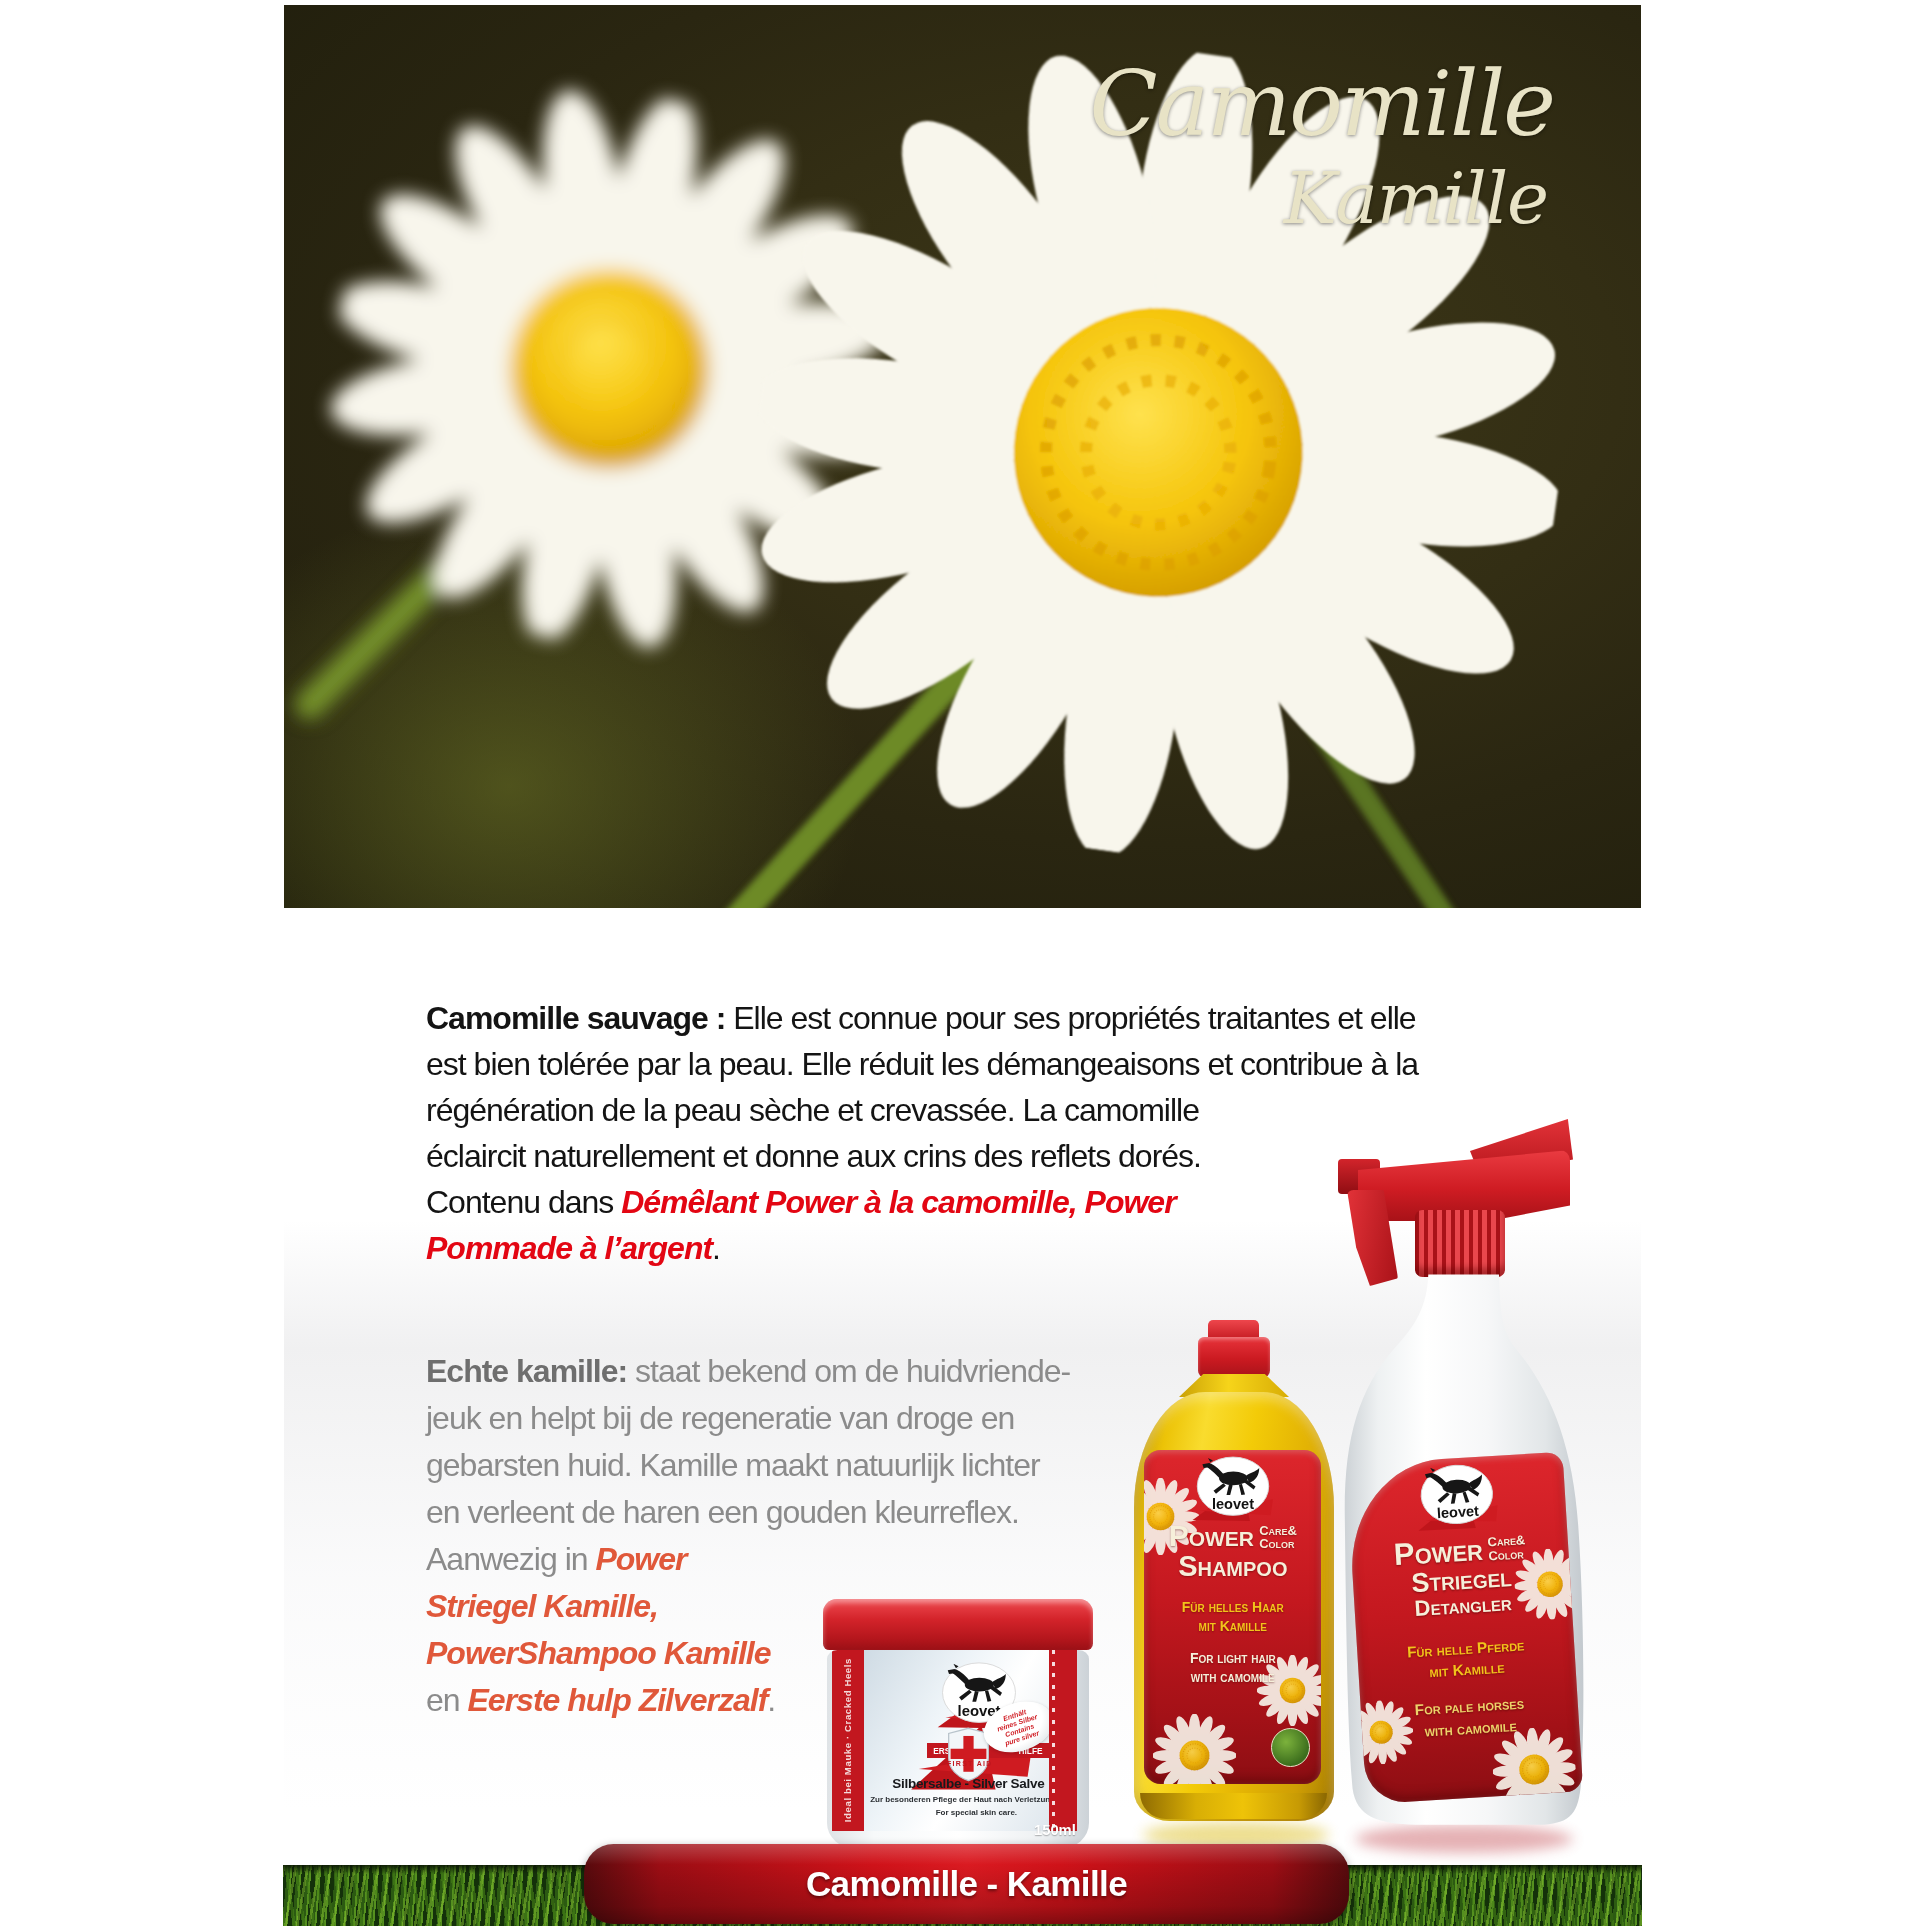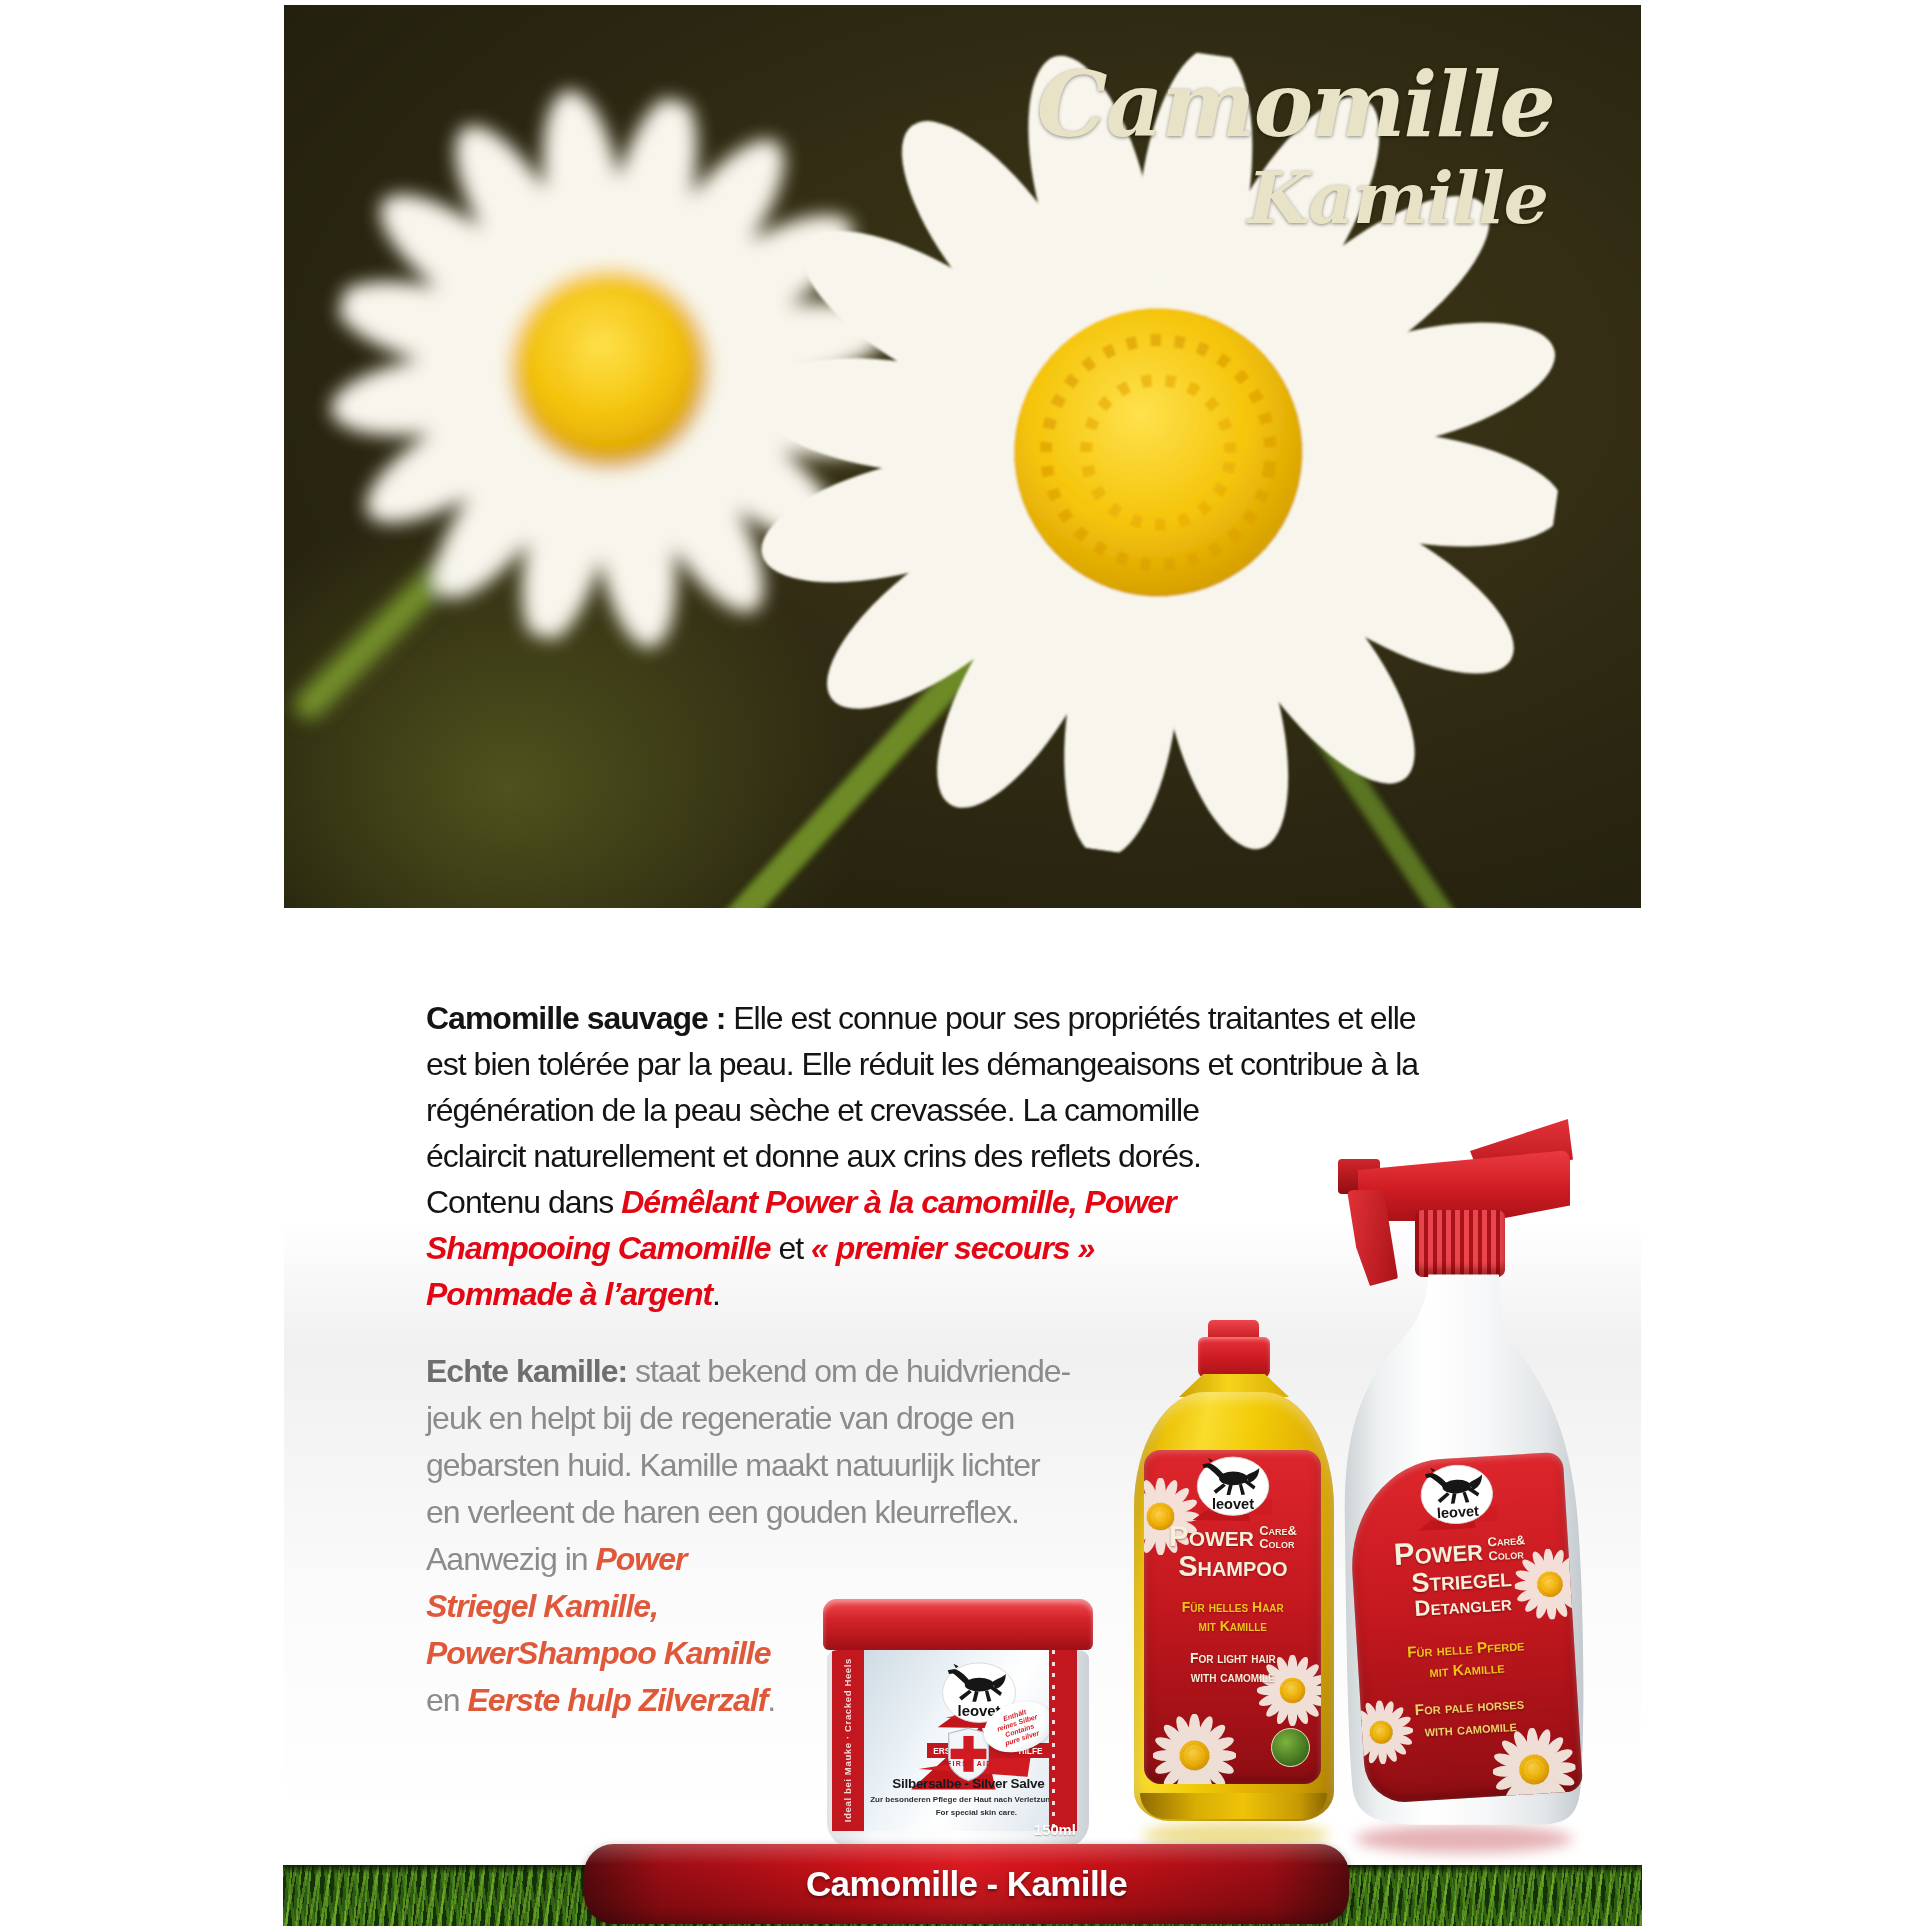--- a/index.html
+++ b/index.html
@@ -1,21 +1,21 @@
 <!DOCTYPE html>
 <html style="font-size:10.3px"><head>
 <meta charset="utf-8">
 <style>
   html,body{margin:0;padding:0;background:#ffffff;}
   #page{position:relative;width:1926px;height:1926px;background:#ffffff;overflow:hidden;
         font-family:"Liberation Sans",sans-serif;}
 
   
   #photo{position:absolute;left:284px;top:5.1px;width:1357px;height:903px;overflow:hidden;
-         background:radial-gradient(ellipse at 64% 42%, #3d3818 0%, #332e14 38%, #2a2611 62%, #1f1d0c 100%);font-weight:bold;}
+         background:radial-gradient(ellipse at 64% 42%, #3d3818 0%, #332e14 38%, #2a2611 62%, #1f1d0c 100%);}
   #photo .glow{position:absolute;left:-128px;bottom:-167px;width:706px;height:578px;
          background:radial-gradient(closest-side, rgba(120,130,42,.5), rgba(120,130,42,0));}
   #photo svg.scene{position:absolute;left:0;top:0;}
   .script{position:absolute;top:55px;right:87px;text-align:right;z-index:4;
           font-family:"DejaVu Serif",serif;font-style:italic;color:#e8e3c6;
           text-shadow:0 1.3px 3.9px rgba(0,0,0,.45);}
   .script .l1{font-size:89px;line-height:1;letter-spacing:-1.9px;}
   .script .l2{font-size:71px;line-height:1;margin-top:14px;padding-right:6.4px;letter-spacing:-1.3px;}
 
   
@@ -250,21 +250,20 @@
       <div class="l2">Kamille</div>
     </div>
   </div>
 
   <div id="french" class="para">
       <div class="tl"><span class="seg-b">Camomille sauvage : </span><span class="seg-n">Elle est connue pour ses propriétés traitantes et elle</span></div>
       <div class="tl"><span class="seg-n">est bien tolérée par la peau. Elle réduit les démangeaisons et contribue à la</span></div>
       <div class="tl"><span class="seg-n">régénération de la peau sèche et crevassée. La camomille</span></div>
       <div class="tl"><span class="seg-n">éclaircit naturellement et donne aux crins des reflets dorés.</span></div>
       <div class="tl"><span class="seg-n">Contenu dans </span><span class="seg-r">Démêlant Power à la camomille, Power</span></div>
-      <div class="tl"><span class="seg-r">Shampooing Camomille</span><span class="seg-n"> et </span><span class="seg-r">« premier secours »</span></div>
       <div class="tl"><span class="seg-r">Pommade à l’argent</span><span class="seg-n">.</span></div>
     </div>
   <div id="dutch" class="para">
       <div class="tl"><span class="seg-gb">Echte kamille:</span><span class="seg-g"> staat bekend om de huidvriende-</span></div>
       <div class="tl"><span class="seg-g">jeuk en helpt bij de regeneratie van droge en</span></div>
       <div class="tl"><span class="seg-g">gebarsten huid. Kamille maakt natuurlijk lichter</span></div>
       <div class="tl"><span class="seg-g">en verleent de haren een gouden kleurreflex.</span></div>
       <div class="tl"><span class="seg-g">Aanwezig in </span><span class="seg-o">Power</span></div>
       <div class="tl"><span class="seg-o">Striegel Kamille,</span></div>
       <div class="tl"><span class="seg-o">PowerShampoo Kamille</span></div>

